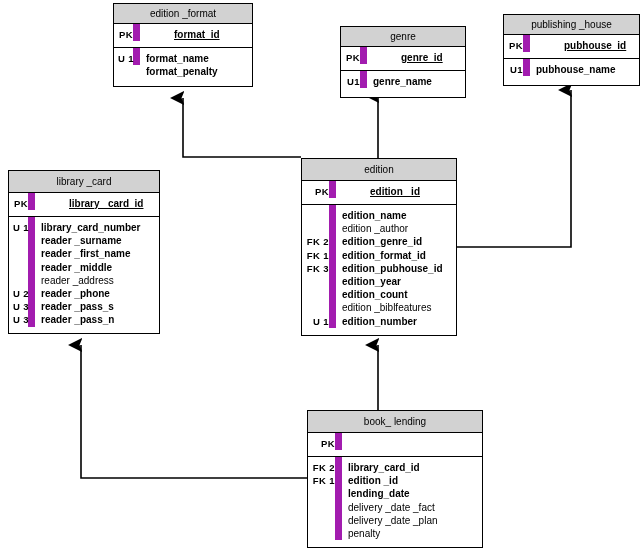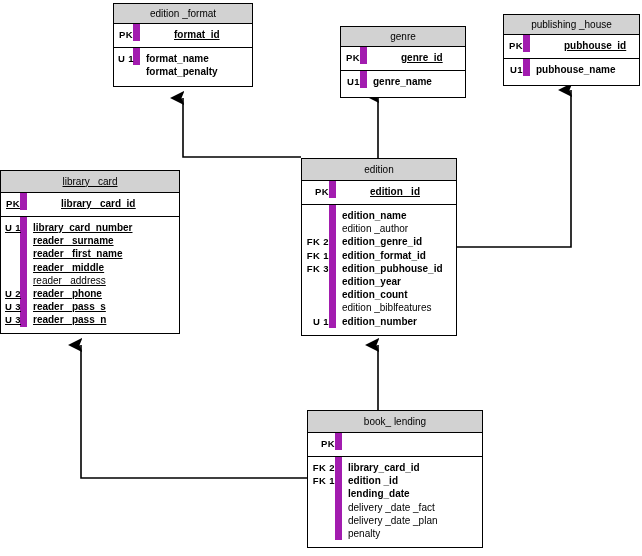--- a/index.html
+++ b/index.html
@@ -174,21 +174,21 @@
       </div>
       <div class="ent-row" style="height: 26px;">
         <div class="key-col" style="width: 26px;">
           <div>U1</div>
         </div>
         <div class="attr-col">
           <div class="attr-mandatory">pubhouse_name</div>
         </div>
       </div>
     </div>
-    <div class="entity" style="left: 0; top: 170px; width: 180px; text-decoration: underline;">
+    <div class="entity" style="left: 8px; top: 170px; width: 152px;">
       <div class="ent-header" style="height: 22px;">library _card</div>
       <div class="ent-row row-pk" style="height: 24px;">
         <div class="key-col" style="width: 26px;">
           <div>PK</div>
         </div>
         <div class="attr-col">
           <div class="pk-name">library _card_id</div>
         </div>
       </div>
       <div class="ent-row" style="height: 116px;">

